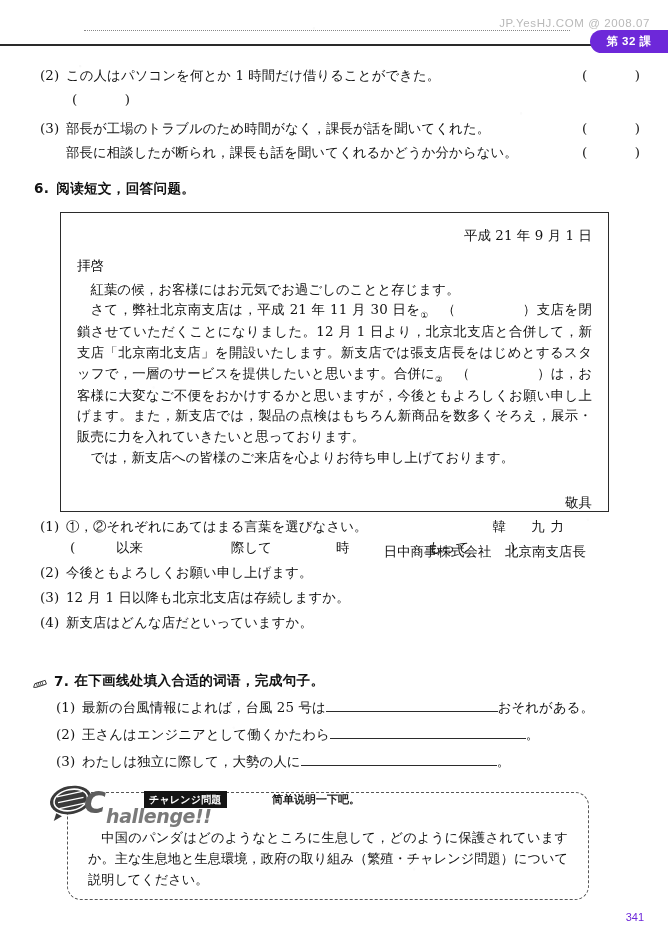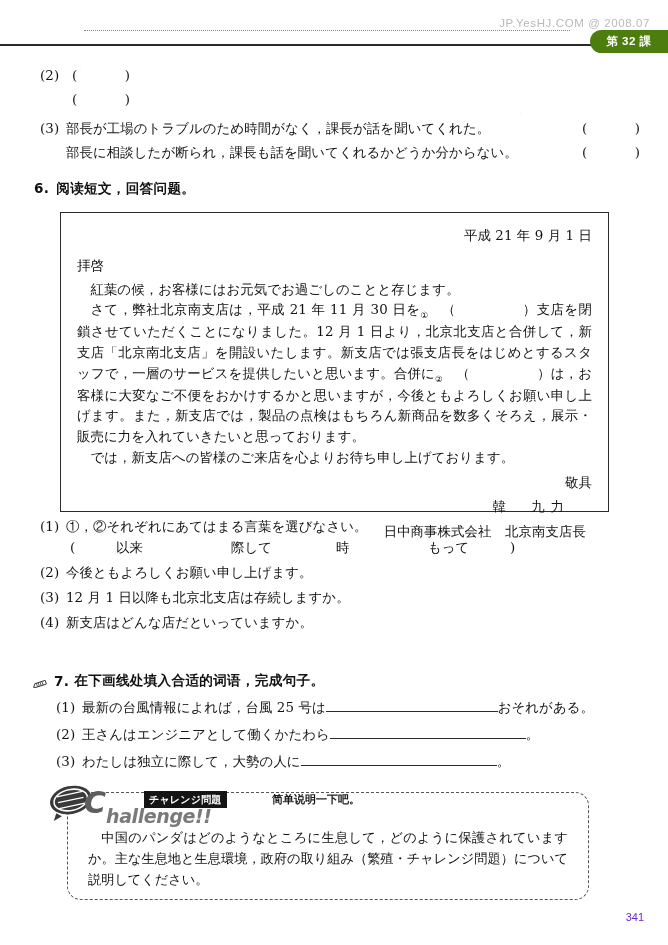--- a/index.html
+++ b/index.html
@@ -50,21 +50,21 @@
     top: 44px;
     height: 2px;
     background: #2a2a2a;
   }
   .lesson-badge {
     position: absolute;
     top: 30px;
     right: 0;
     width: 78px;
     height: 23px;
-    background: #4d7c0f;
+    background: #6d28d9;
     border-radius: 12px 0 0 12px;
     color: #fff;
     font-family: "Liberation Sans", sans-serif;
     font-size: 11.5px;
     font-weight: bold;
     letter-spacing: .5px;
     display: flex;
     align-items: center;
     justify-content: center;
   }
@@ -132,21 +132,21 @@
     display: inline-block;
     min-width: 62px;
     text-align: center;
   }
   .sup-num {
     font-size: 8.5px;
     vertical-align: sub;
   }
   .letter-close {
     text-align: right;
-    margin-top: 4px;
+    margin-top: 24px;
   }
   .letter-sign {
     text-align: right;
     margin-top: 4px;
     padding-right: 6px;
   }
   .letter-name {
     text-align: right;
     margin-top: 4px;
     padding-right: 22px;
@@ -307,20 +307,21 @@
 </style>
 </head>
 <body>
 
 <div class="watermark">JP.YesHJ.COM @ 2008.07</div>
 <div class="header-rule"></div>
 <div class="lesson-badge">第 32 課</div>
 
 <div class="tf-row jp" style="top:66px;">
   <span class="tf-num">(2)</span>
+  <span class="tf-text">この人はパソコンを何とか 1 時間だけ借りることができた。</span>
   <span class="tf-paren">
     <span>(</span>
     <span>)</span>
   </span>
 </div>
 
 <div class="tf-row jp" style="top:90px;">
   <span class="tf-num"></span>
   <span class="tf-paren">
     <span>(</span>

